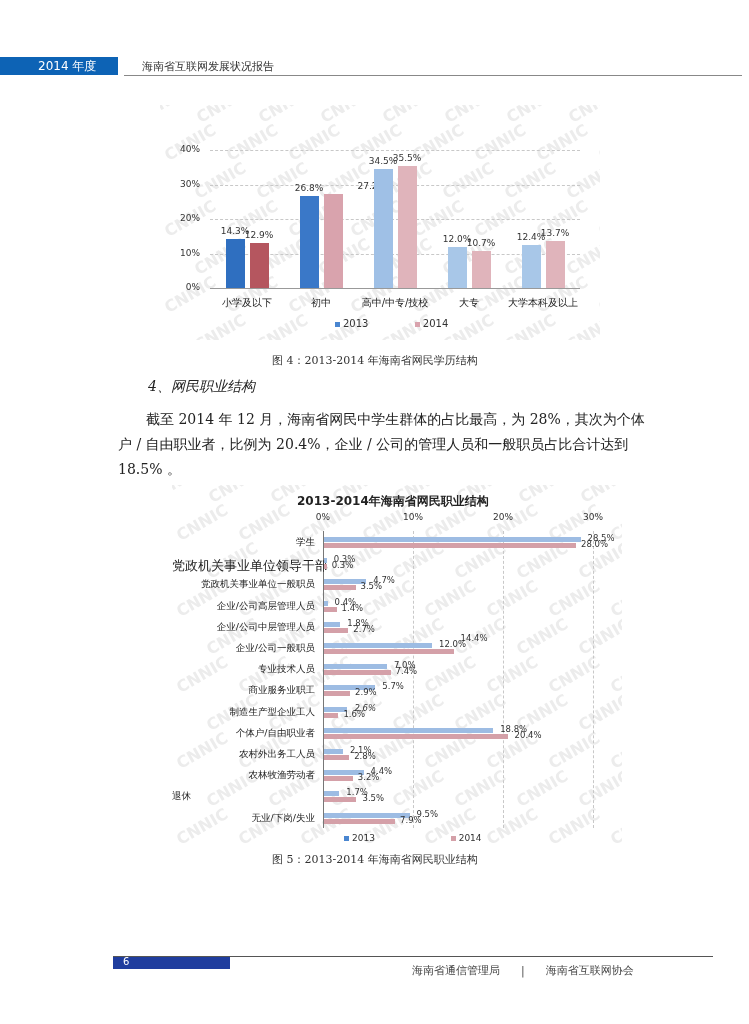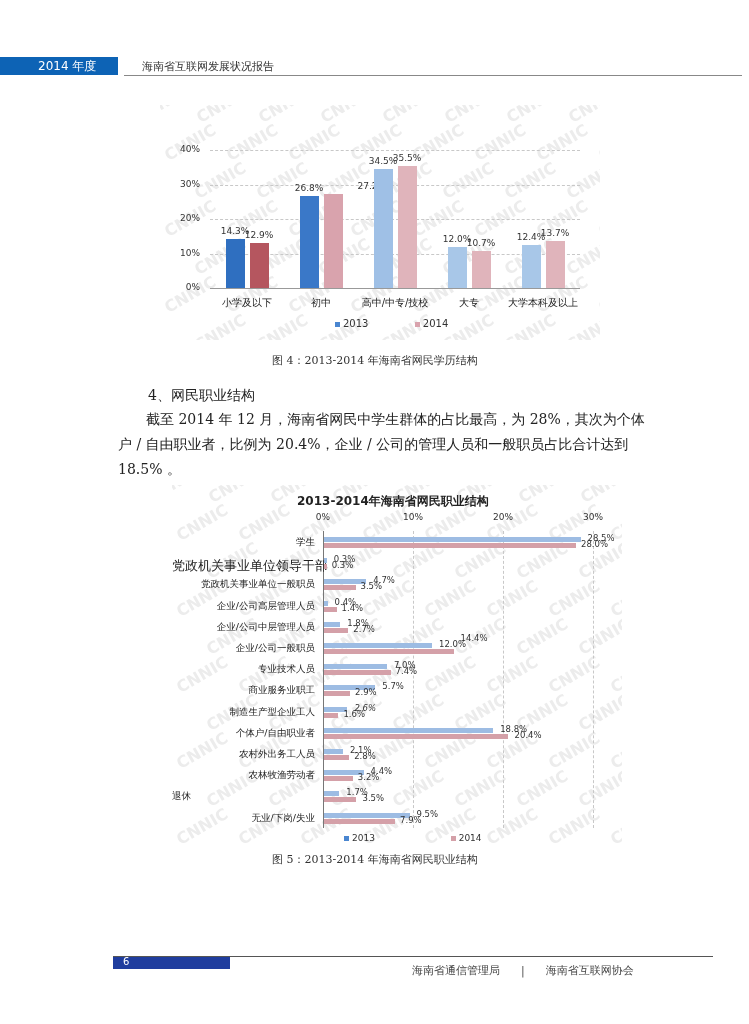--- a/index.html
+++ b/index.html
@@ -134,21 +134,21 @@
     </div>
   <div class="abs legend" style="left:175px; top:213px;">
     <span><span class="lsw" style="background:#4a86d0"></span><span>2013</span></span>
     <span style="display:inline-block;width:40px"></span>
     <span><span class="lsw" style="background:#d9a3ad"></span><span>2014</span></span>
   </div>
 </div>
 
 <div class="abs caption" style="left:272px; top:353px;">图 4：2013-2014 年海南省网民学历结构</div>
 
-<div class="abs section" style="left:148px; top:387px;">4、网民职业结构</div>
+<div class="abs section" style="left:148px; top:378px;font-style:italic;">4、网民职业结构</div>
 <div class="abs para" style="left:118px; top:407px; width:528px; text-indent:28px;">截至 2014 年 12 月，海南省网民中学生群体的占比最高，为 28%，其次为个体户 / 自由职业者，比例为 20.4%，企业 / 公司的管理人员和一般职员占比合计达到 18.5% 。</div>
 
 <div class="abs" id="chart2" style="left:172px; top:485px; width:450px; height:360px;">
   <div class="abs" id="c2-wm" style="left:0;top:0;width:450px;height:360px;overflow:hidden;">
       <div class="abs wm" style="left:-27.894736842105264px;top:-10px;">CNNIC</div>
       <div class="abs wm" style="left:34.10526315789474px;top:-10px;">CNNIC</div>
       <div class="abs wm" style="left:96.10526315789474px;top:-10px;">CNNIC</div>
       <div class="abs wm" style="left:158.10526315789474px;top:-10px;">CNNIC</div>
       <div class="abs wm" style="left:220.10526315789474px;top:-10px;">CNNIC</div>
       <div class="abs wm" style="left:282.10526315789474px;top:-10px;">CNNIC</div>

